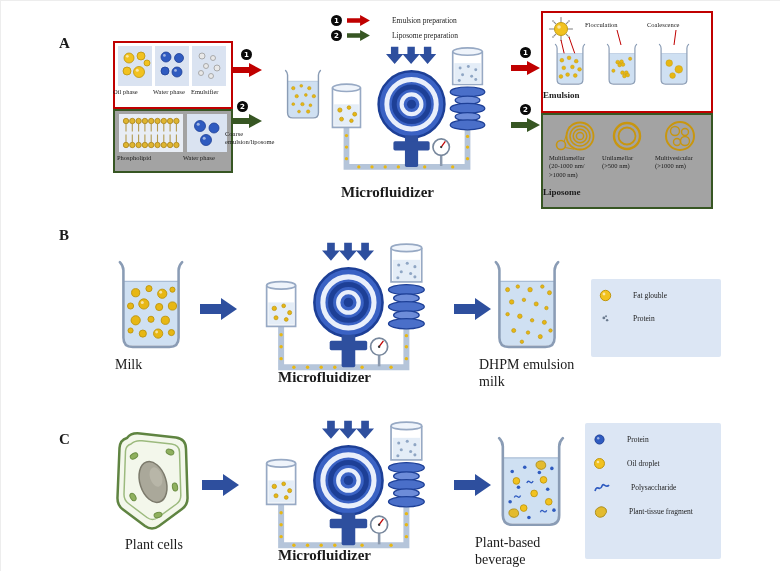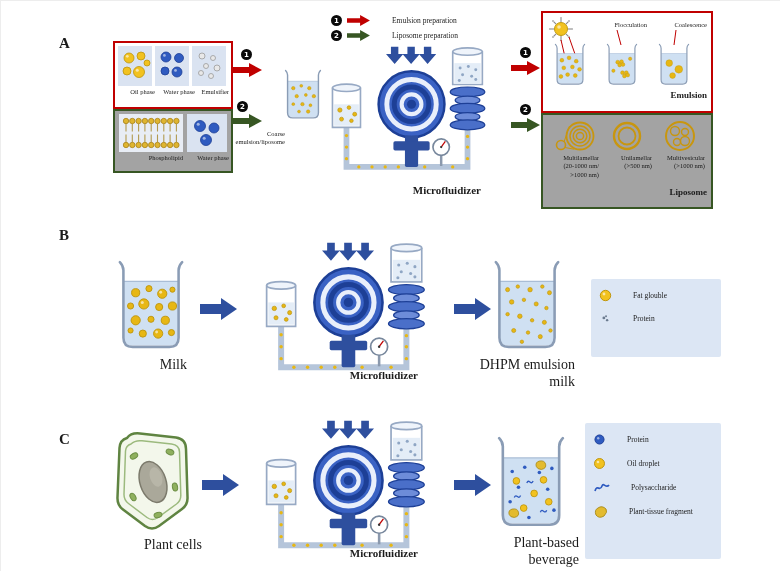--- a/index.html
+++ b/index.html
@@ -1,23 +1,23 @@
 <!DOCTYPE html>
 <html><head>
 <meta charset="utf-8">
 <style>
   html,body{margin:0;padding:0;background:#fff;}
   #canvas{position:relative;width:780px;height:571px;background:#fff;font-family:"Liberation Serif",serif;color:#1b1b1b;overflow:hidden;border:1px solid #ededed;}
   .abs{position:absolute;}
-  .c{text-align:right;}
+  .c{text-align:left;}
   .panel-letter{font-size:15px;font-weight:bold;}
   .cap{font-size:14px;line-height:1.2;}
   .tiny{font-size:6.5px;line-height:1.3;}
   .small{font-size:7.5px;line-height:1.25;padding-left:16px;}
-  .mftitle{font-size:11px;font-weight:bold;}
+  .mftitle{font-size:15px;font-weight:bold;}
   .boxtitle{font-size:9px;font-weight:bold;}
   .badge{display:inline-flex;width:11px;height:11px;border-radius:50%;background:#0a0a0a;color:#fff;font:bold 7px "DejaVu Sans",sans-serif;align-items:center;justify-content:center;flex:0 0 auto;}
   .redbox{border:2px solid #c00000;background:#fff;}
   .greenbox{border:2px solid #375623;background:#a3a3a3;}
   .legendbox{background:#dce6f4;border-radius:2px;}
   .legcol{display:flex;flex-direction:column;}
   .legrow{display:flex;align-items:center;gap:5px;}
   svg{display:block;}
 </style>
 </head>
@@ -474,21 +474,21 @@
     <ellipse cx="44" cy="57" rx="13" ry="21" transform="rotate(-18 44 57)" fill="#aaa89a" stroke="#7c7a6c" stroke-width="1.5"></ellipse>
     <ellipse cx="47" cy="52" rx="6" ry="10" transform="rotate(-18 47 52)" fill="#b8b6a8"></ellipse>
     <g fill="#8fb05e" stroke="#6d8f45" stroke-width="1">
       <ellipse cx="25" cy="31" rx="4" ry="2.6" transform="rotate(-30 25 31)"></ellipse>
       <ellipse cx="61" cy="27" rx="4" ry="2.6" transform="rotate(20 61 27)"></ellipse>
       <ellipse cx="66" cy="62" rx="4" ry="2.6" transform="rotate(80 66 62)"></ellipse>
       <ellipse cx="24" cy="72" rx="4" ry="2.6" transform="rotate(60 24 72)"></ellipse>
       <ellipse cx="49" cy="90" rx="4" ry="2.6" transform="rotate(-15 49 90)"></ellipse>
     </g>
   </svg>
-  <div class="abs cap c" style="left:113px;top:536px;width:88px">Plant cells</div>
+  <div class="abs cap c" style="left:124px;top:536px;width:88px">Plant cells</div>
 
   <svg class="abs" style="left:200px;top:472px" width="40" height="24" viewBox="0 0 38 24">
       <use href="#arrow-big" fill="#2e4f9e"></use>
     </svg>
 
   <svg class="abs" style="left:252px;top:418px" width="196" height="145" viewBox="0 0 230 170">
       <use href="#mf"></use>
     </svg>
   <div class="abs mftitle c" style="left:277px;top:546px;width:140px">Microfluidizer</div>
 

